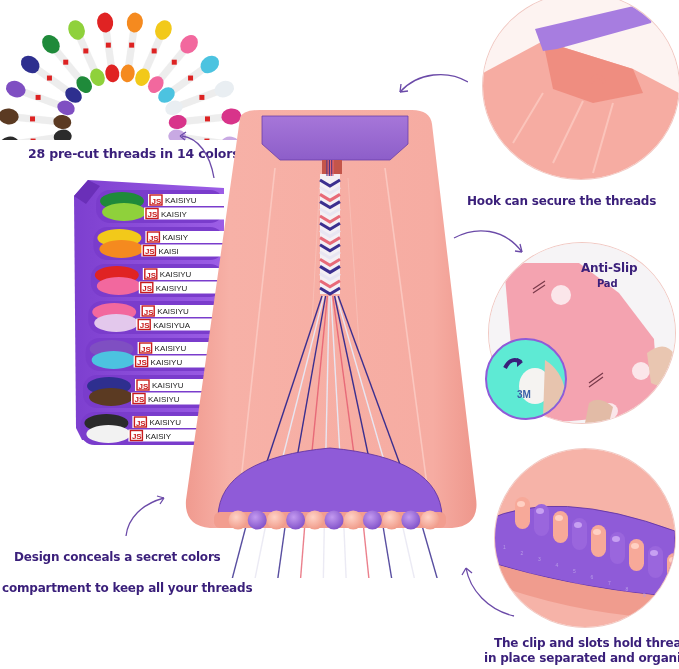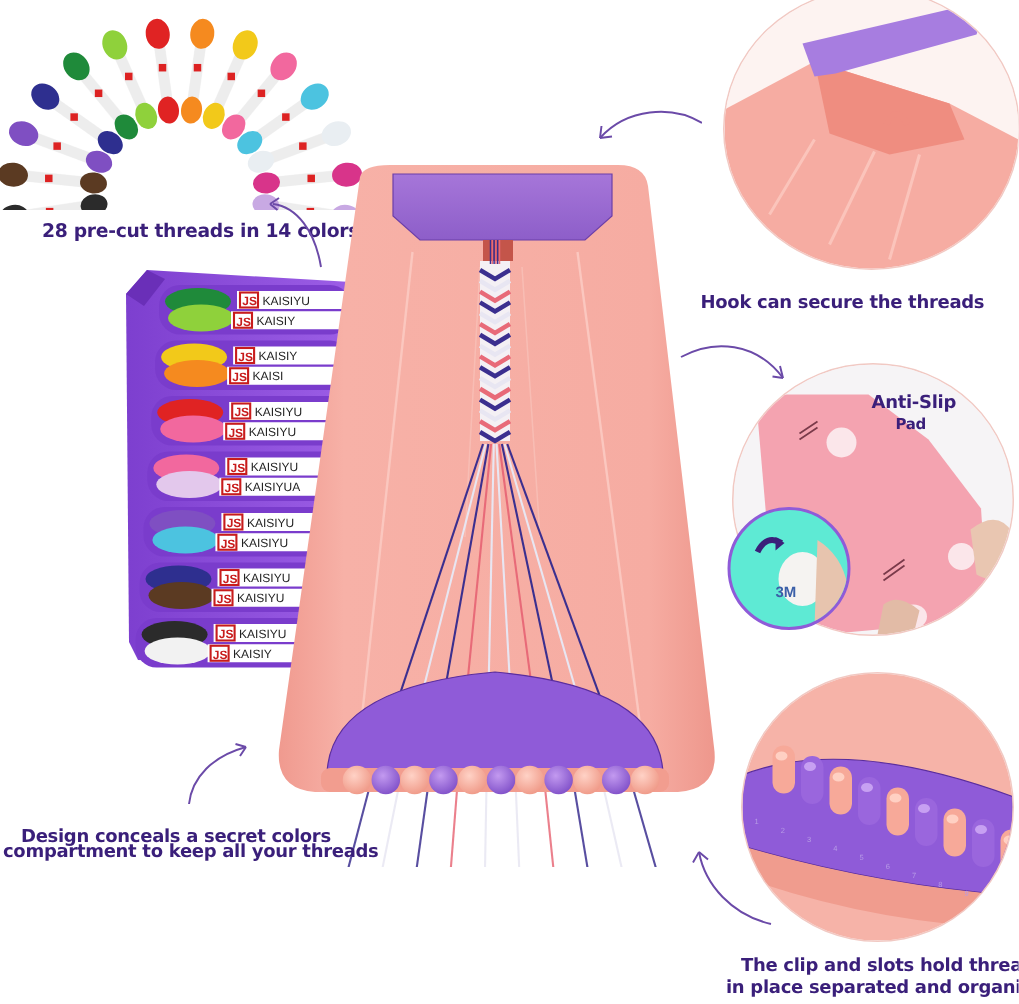--- a/index.html
+++ b/index.html
@@ -114,21 +114,21 @@
       </g>
     </svg>
 </div>
 <div class="caption" style="left:28px;top:146px;font-size:12.5px;">28 pre-cut threads in 14 colors</div>
 
 <svg class="abs" style="left:170px;top:128px;" width="60" height="60" viewBox="0 0 60 60">
   <path d="M12 8 C28 10 40 26 44 50" fill="none" stroke="#6b4aa8" stroke-width="1.3"></path>
   <path d="M10 8 L16 4 M10 8 L15 12" fill="none" stroke="#6b4aa8" stroke-width="1.3"></path>
 </svg>
 
-<div class="abs" style="left:84px;top:178px;width:160px;height:272px;">
+<div class="abs" style="left:74px;top:178px;width:160px;height:272px;">
   <svg width="160" height="272" viewBox="0 0 160 272">
     <defs>
       <linearGradient id="trayg" x1="0" x2="1">
         <stop offset="0" stop-color="#7d3fcf"></stop>
         <stop offset="1" stop-color="#9c5ee6"></stop>
       </linearGradient>
     </defs>
     <path d="M14 2 L150 10 L150 268 L8 262 L2 250 L0 18 Z" fill="url(#trayg)"></path>
     <path d="M0 18 L14 2 L26 8 L12 26 Z" fill="#6a2fb8"></path>
     <g id="tray-compartments">
@@ -413,17 +413,17 @@
   </svg>
 </div>
 <div class="caption" style="left:494px;top:636px;">The clip and slots hold threads</div>
 <div class="caption" style="left:484px;top:651px;">in place separated and organized</div>
 <svg class="abs" style="left:458px;top:560px;" width="60" height="60" viewBox="0 0 60 60">
   <path d="M8 8 C12 30 30 50 56 56" fill="none" stroke="#6b4aa8" stroke-width="1.3"></path>
   <path d="M8 8 L4 15 M8 8 L14 13" fill="none" stroke="#6b4aa8" stroke-width="1.3"></path>
 </svg>
 
 <div class="caption" style="left:14px;top:550px;">Design conceals a secret colors</div>
-<div class="caption" style="left:2px;top:560px;">compartment to keep all your threads</div>
+<div class="caption" style="left:2px;top:581px;">compartment to keep all your threads</div>
 <svg class="abs" style="left:120px;top:490px;" width="50" height="50" viewBox="0 0 50 50">
   <path d="M6 46 C8 28 22 14 44 8" fill="none" stroke="#6b4aa8" stroke-width="1.3"></path>
   <path d="M44 8 L37 6 M44 8 L40 14" fill="none" stroke="#6b4aa8" stroke-width="1.3"></path>
 </svg>
 
 </body></html>

